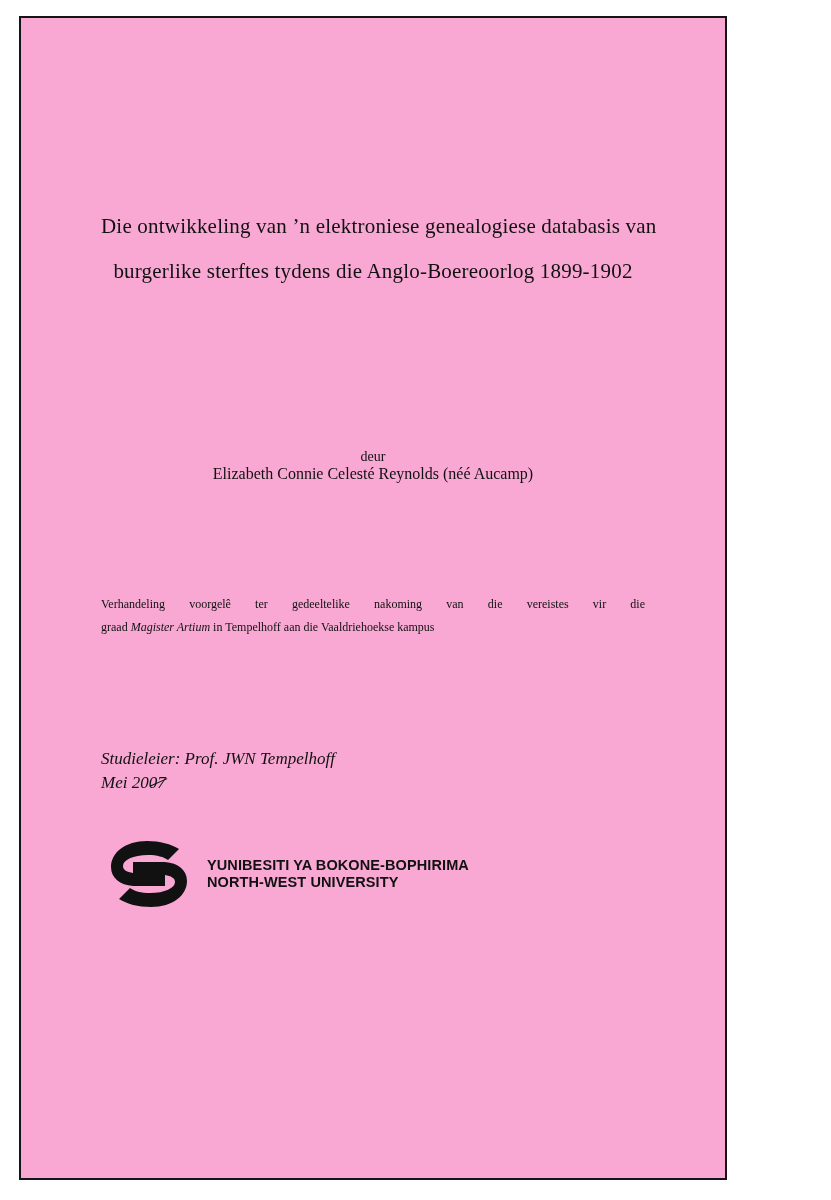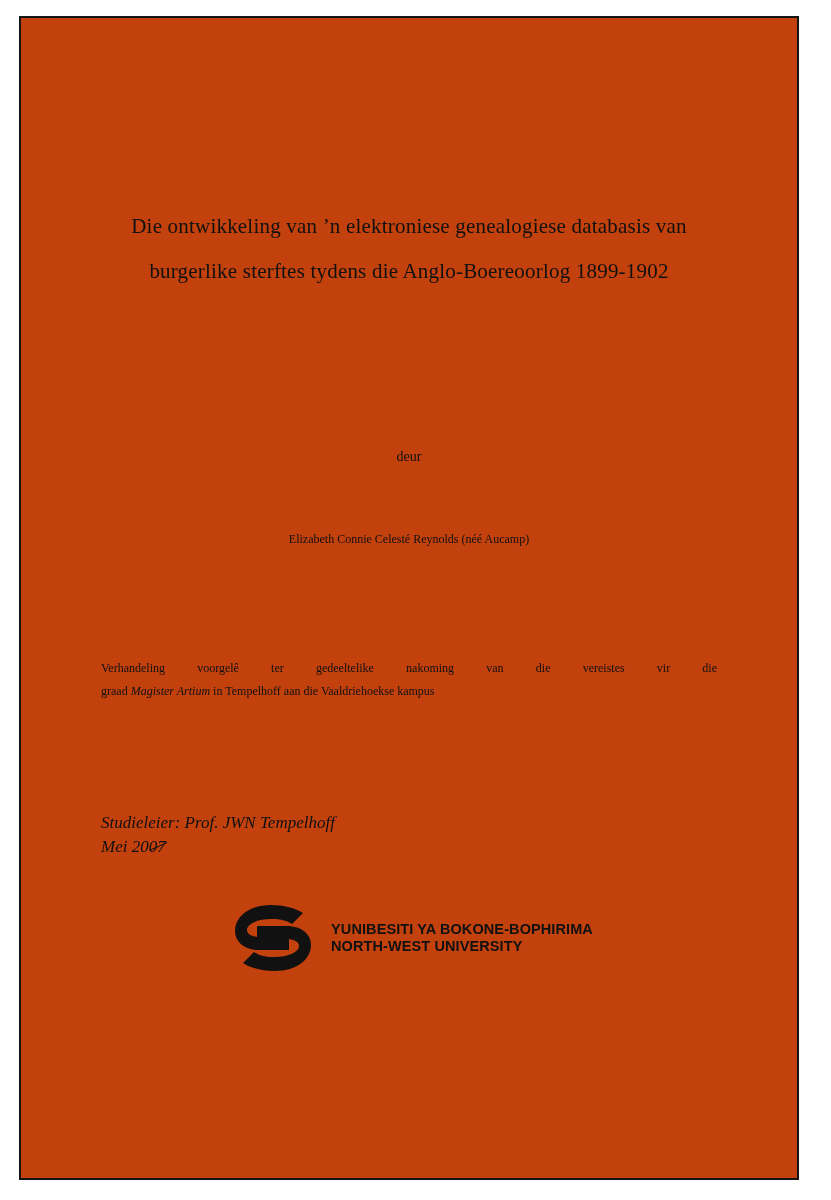--- a/index.html
+++ b/index.html
@@ -12,25 +12,25 @@
     height: 1200px;
     font-family: "Liberation Serif", serif;
     color: #111111;
     position: relative;
     overflow: hidden;
   }
   .page-frame {
     position: absolute;
     left: 19px;
     top: 16px;
-    width: 780px;
+    width: 708px;
     height: 1164px;
     border: 2px solid #151515;
     box-sizing: border-box;
-    background: #c2410c;
+    background: #f9a8d4;
   }
   .page-inner {
     position: absolute;
     left: 0;
     top: 0;
     right: 0;
     bottom: 0;
     padding: 0 80px;
     box-sizing: border-box;
   }
@@ -43,23 +43,22 @@
     line-height: 45px;
     letter-spacing: 0.2px;
     white-space: nowrap;
   }
   .deur {
     margin-top: 155px;
     text-align: center;
     font-size: 14px;
   }
   .author {
-    margin-top: 67px;
     text-align: center;
-    font-size: 12px;
+    font-size: 16px;
   }
   .abstract-block {
     margin-top: 110px;
     font-size: 12px;
     line-height: 23px;
   }
   .abstract-line-1 {
     text-align: justify;
     text-align-last: justify;
   }
@@ -85,21 +84,20 @@
     left: 74%;
     right: -3%;
     top: 46%;
     border-top: 1.4px solid #111111;
     transform: rotate(-24deg);
   }
   .logo-row {
     margin-top: 42px;
     display: flex;
     align-items: center;
-    justify-content: center;
     gap: 10px;
   }
   .logo-mark {
     width: 96px;
     height: 74px;
     flex: none;
   }
   .logo-text {
     font-family: "Liberation Sans", sans-serif;
     font-size: 14.5px;

